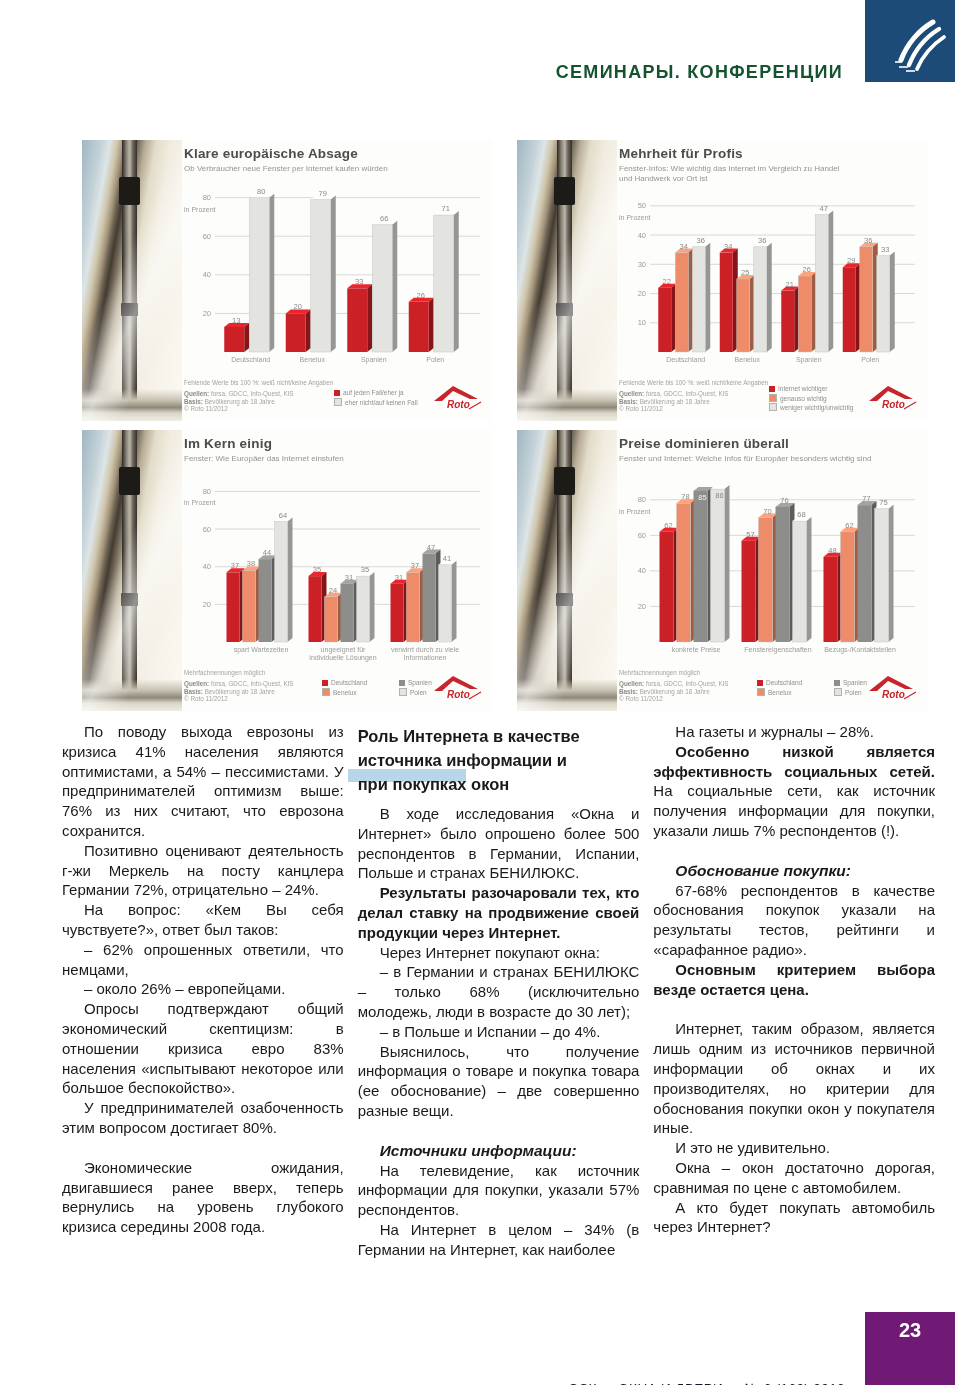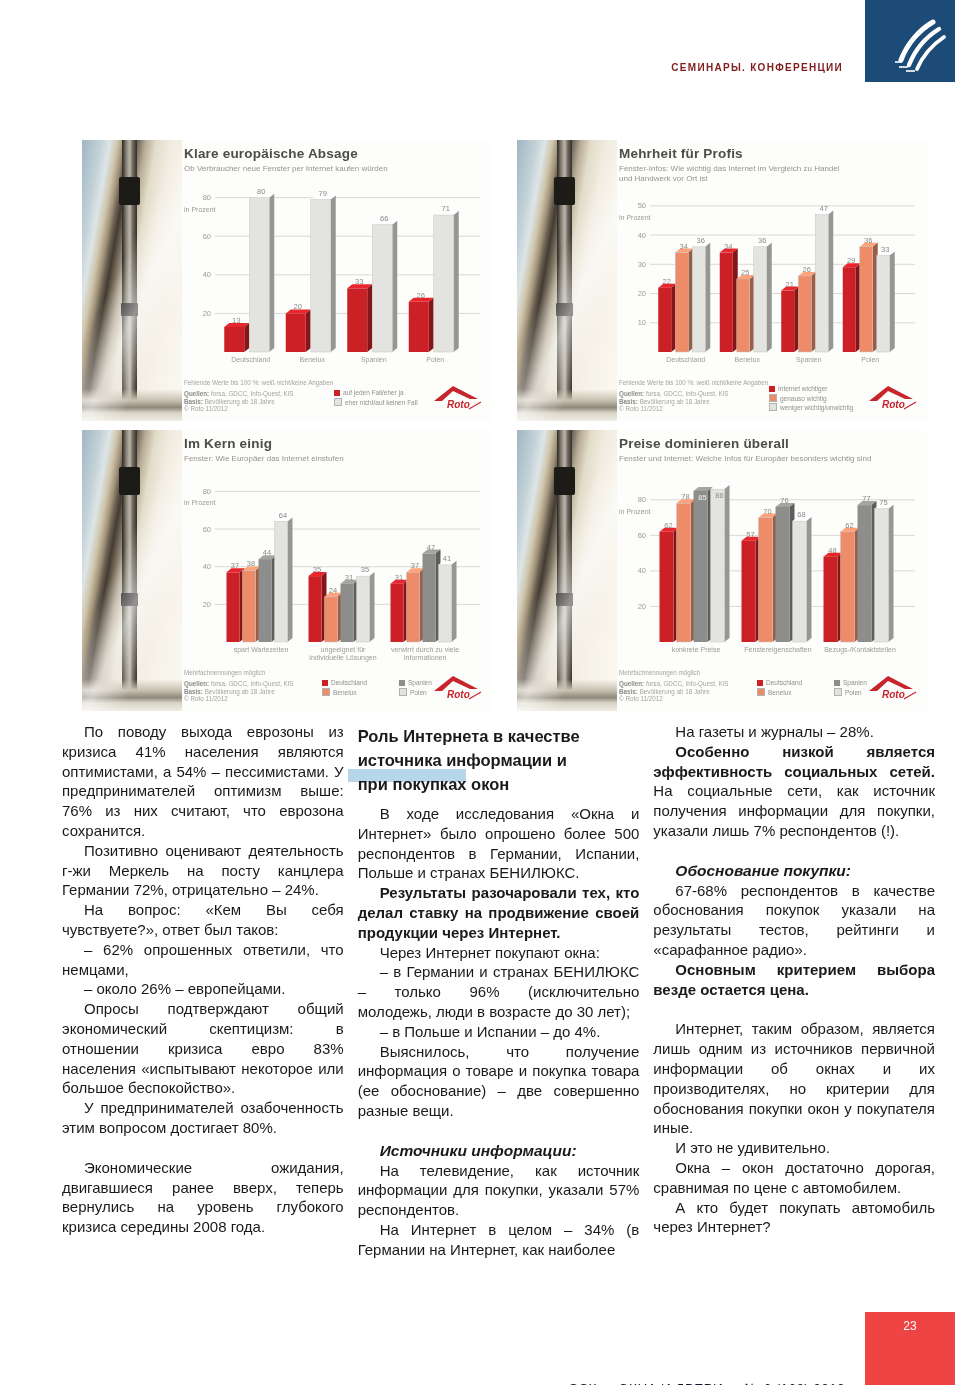--- a/index.html
+++ b/index.html
@@ -1,21 +1,21 @@
 <!DOCTYPE html>
 <html><head>
 <meta charset="utf-8">
 <style>
   html,body{margin:0;padding:0;background:#ffffff;}
   .page{position:relative;width:980px;height:1385px;background:#fff;overflow:hidden;
         font-family:"Liberation Sans",sans-serif;color:#1a1a1a;}
 
   
-  .section-title{position:absolute;top:62px;right:137px;font-size:10px;font-weight:bold;
-                 letter-spacing:1.3px;color:#7f1d1d;}
+  .section-title{position:absolute;top:62px;right:137px;font-size:18px;font-weight:bold;
+                 letter-spacing:1.3px;color:#14532d;}
   .logo-box{position:absolute;top:0;right:25px;width:90px;height:82px;}
 
   
   .charts{position:absolute;left:70px;top:128px;display:grid;
           grid-template-columns:410px 410px;grid-template-rows:281px 281px;gap:9px 25px;}
   .panel{position:relative;width:410px;height:281px;margin:12px;background:#fdfdfc;}
   .photo{position:absolute;left:0;top:0;width:100px;height:281px;overflow:hidden;
          background:linear-gradient(100deg,#9fb6c2 0%,#c3d2d8 13%,#dde5e6 19%,#cfc5ab 24%,
                     #a3947a 28%,#6b6052 31%,#443c31 34%,#776d5e 38%,#b8ad97 43%,
                     #e2dcc9 50%,#f1ece0 60%,#f7f3ea 78%,#fbf9f3 100%);}
@@ -47,22 +47,22 @@
   .col p{margin:0;text-indent:22px;}
   .col p.ni{text-indent:0;}
   .col p.sp{margin-top:20px;}
   .h2wrap{position:relative;margin:2px 0 8px;}
   .h2hl{position:absolute;left:-10px;top:45px;width:118px;height:13px;background:#b8d6e9;}
   .h2text{position:relative;display:block;font-size:16.5px;line-height:24px;font-weight:bold;white-space:pre-line;}
   .col h3{margin:20px 0 0;font-size:15.5px;font-weight:bold;font-style:italic;text-indent:22px;}
 
   
   .journal{position:absolute;right:135px;top:1381px;font-size:13.5px;letter-spacing:.4px;color:#0f172a;}
-  .pagebox{position:absolute;left:865px;top:1312px;width:90px;height:73px;background:#ef4444;
-           color:#fff;font-weight:normal;font-size:12px;text-align:center;padding-top:7px;box-sizing:border-box;}
+  .pagebox{position:absolute;left:865px;top:1312px;width:90px;height:73px;background:#701a75;
+           color:#fff;font-weight:bold;font-size:20px;text-align:center;padding-top:7px;box-sizing:border-box;}
 </style>
 </head>
 <body>
 
 <div class="page">
 
   <div class="section-title">СЕМИНАРЫ. КОНФЕРЕНЦИИ</div>
 
   <div class="logo-box">
     <svg viewBox="0 0 90 82" width="90" height="82">
@@ -441,21 +441,21 @@
     <div class="col">
         <div class="h2wrap">
           <span class="h2hl"></span>
           <span class="h2text">Роль Интернета в качестве
 источника информации и
 при покупках окон</span>
         </div>
         <p>В ходе исследования «Окна и Интернет» было опрошено более 500 респондентов в Германии, Испании, Польше и странах БЕНИЛЮКС.</p>
         <p><b>Результаты разочаровали тех, кто делал ставку на продвижение своей продукции через Интернет.</b></p>
         <p>Через Интернет покупают окна:</p>
-        <p>– в Германии и странах БЕНИЛЮКС – только 96% (исключительно молодежь, люди в возрасте до 30 лет);</p>
+        <p>– в Германии и странах БЕНИЛЮКС – только 68% (исключительно молодежь, люди в возрасте до 30 лет);</p>
         <p>– в Польше и Испании – до 4%.</p>
         <p>Выяснилось, что получение информация о товаре и покупка товара (ее обоснование) – две совершенно разные вещи.</p>
         <h3>Источники информации:</h3>
         <p>На телевидение, как источник информации для покупки, указали 57% респондентов.</p>
         <p>На Интернет в целом – 34% (в Германии на Интернет, как наиболее</p>
       </div>
     <div class="col">
         <p>На газеты и журналы – 28%.</p>
         <p><b>Особенно низкой является эффективность социальных сетей.</b> На социальные сети, как источник получения информации для покупки, указали лишь 7% респондентов (!).</p>
         <h3>Обоснование покупки:</h3>

